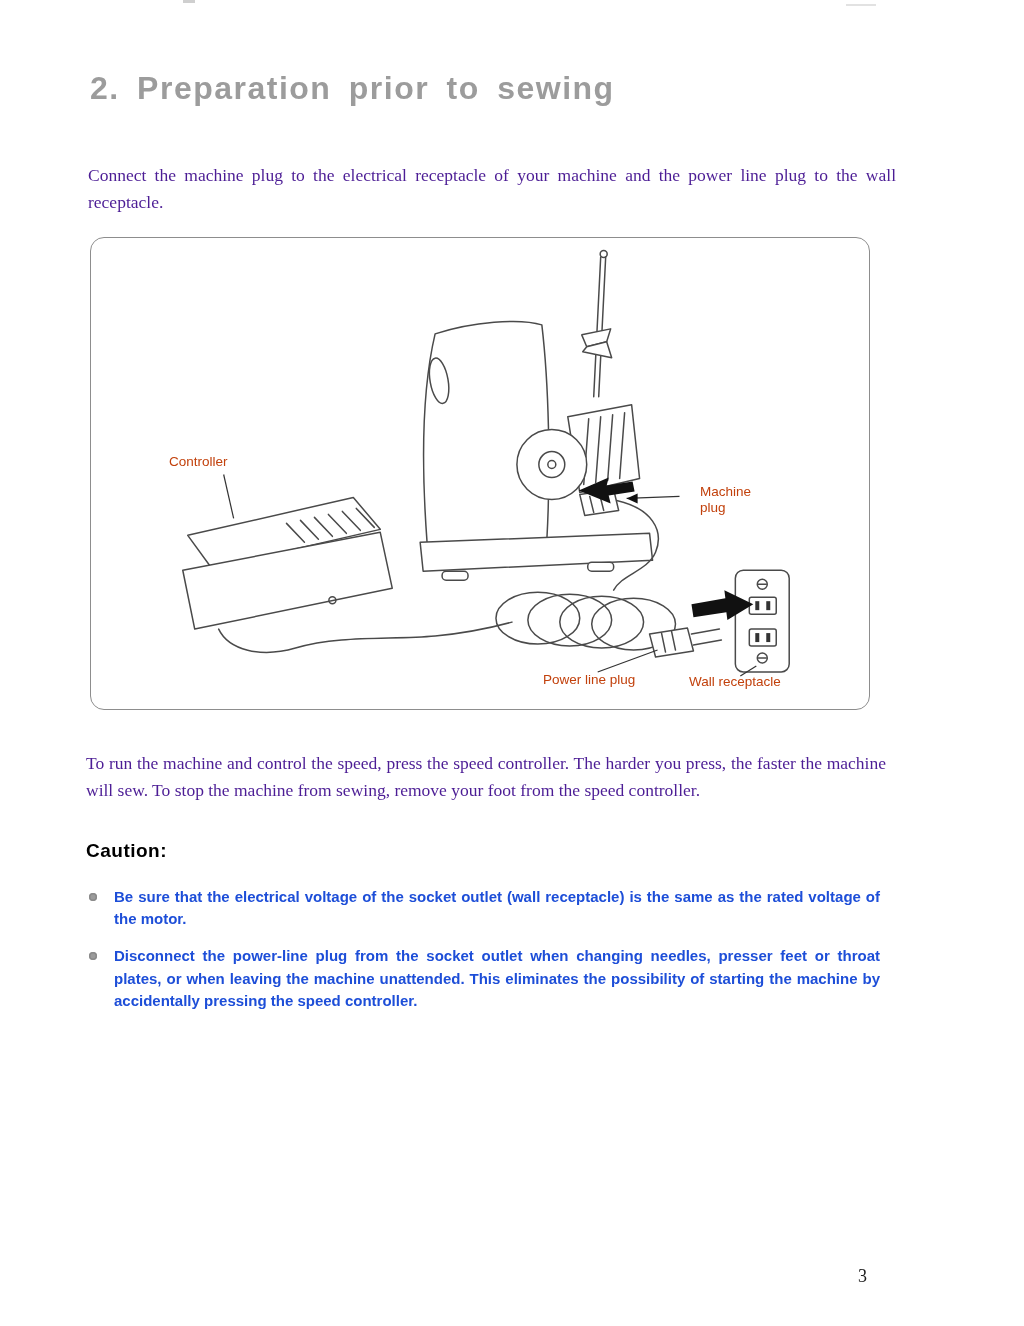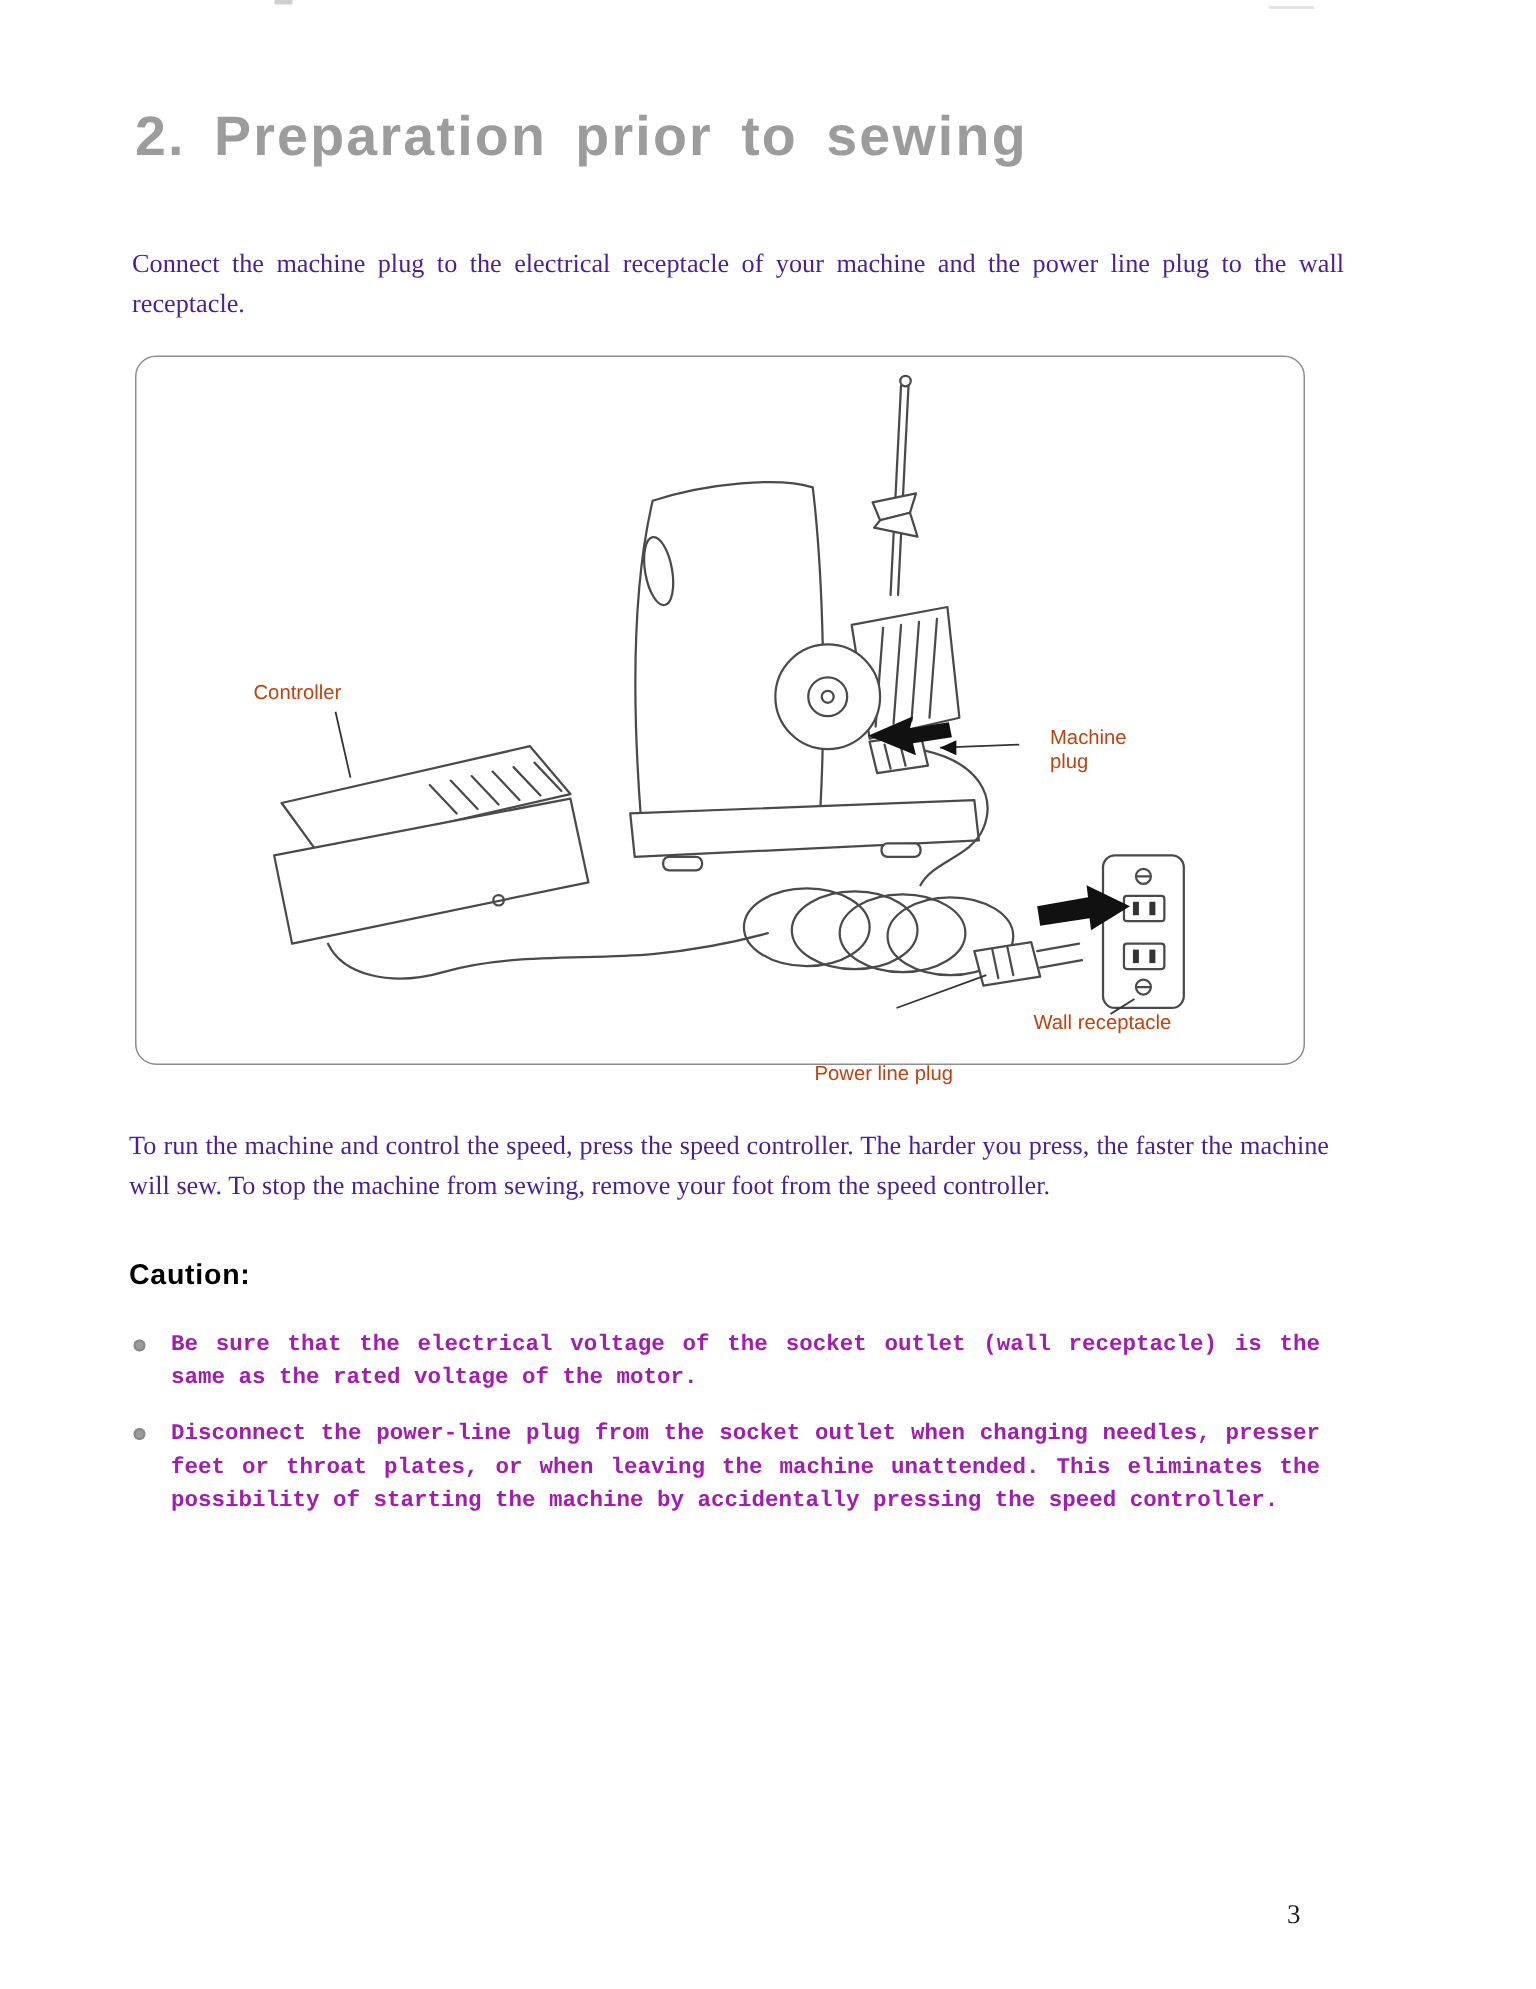--- a/index.html
+++ b/index.html
@@ -4,21 +4,21 @@
 <style>
   html,body { margin:0; padding:0; background:#ffffff; }
   .page {
     position:relative; width:1024px; height:1326px; margin:0 auto;
     background:#ffffff; overflow:hidden;
     font-family:"Liberation Sans", sans-serif;
   }
   .artifact { position:absolute; background:#cfcfcf; }
   .title {
     position:absolute; left:90px; top:70px; margin:0;
-    font-size:37px; font-weight:bold; color:#9c9c9c;
+    font-size:32px; font-weight:bold; color:#9c9c9c;
     letter-spacing:1.5px; word-spacing:7px;
   }
   .serif {
     font-family:"Liberation Serif", serif; color:#4c1d95;
     font-size:17.5px; line-height:1.55; text-align:justify;
   }
   .intro { position:absolute; left:88px; top:162px; width:808px; margin:0; }
   .figure {
     position:absolute; left:90px; top:237px; width:780px; height:473px;
     border:1.5px solid #8d8d8d; border-radius:14px; box-sizing:border-box;
@@ -30,23 +30,22 @@
   }
   .fig-label.wrap { white-space:normal; width:60px;margin-left:16px; }
   .body-par { position:absolute; left:86px; top:750px; width:800px; margin:0; }
   .caution-heading {
     position:absolute; left:86px; top:840px; margin:0;
     font-size:19px; font-weight:bold; color:#000000; letter-spacing:0.5px;
   }
   .caution-list {
     position:absolute; left:88px; top:886px; width:792px;
     margin:0; padding:0; list-style:none;
-    color:#a21caf; font-weight:bold; font-size:15px; line-height:1.48;
+    color:#1d4ed8; font-weight:bold; font-size:15px; line-height:1.48;
     text-align:justify;
-    font-family:Liberation Mono, monospace;
   }
   .caution-list li { position:relative; padding-left:26px; margin-bottom:15px; }
   .dot {
     position:absolute; left:1px; top:7px; width:8px; height:8px;
     border-radius:50%; background:#9b9b9b;
     box-shadow: inset 0 0 0 1.5px #8a8a8a;
   }
   .page-number {
     position:absolute; left:858px; top:1266px;
     font-family:"Liberation Serif", serif; font-size:18px; color:#1c1c1c;
@@ -145,21 +144,21 @@
 
       <g fill="#111111" stroke="none">
         <polygon points="537,260 548,255 548,265"></polygon>
         <polygon points="543,243 517,247 519,239 489,252 521,265 519,257 545,253"></polygon>
         <polygon points="602,366 636,360 635,352 664,366 638,382 637,374 604,379"></polygon>
       </g>
     </svg>
 
     <span class="fig-label" style="left:78px; top:216px;">Controller</span>
     <span class="fig-label wrap" style="left:593px; top:246px;">Machine plug</span>
-    <span class="fig-label" style="left:452px; top:434px;margin-top:36px;">Power line plug</span>
+    <span class="fig-label" style="left:452px; top:434px;">Power line plug</span>
     <span class="fig-label" style="left:598px; top:436px;">Wall receptacle</span>
   </div>
 
   <p class="serif body-par">To run the machine and control the speed, press the speed controller. The harder you press, the faster the machine will sew. To stop the machine from sewing, remove your foot from the speed controller.</p>
 
   <h2 class="caution-heading">Caution:</h2>
 
   <ul class="caution-list">
     <li>
       <span class="dot"></span>

